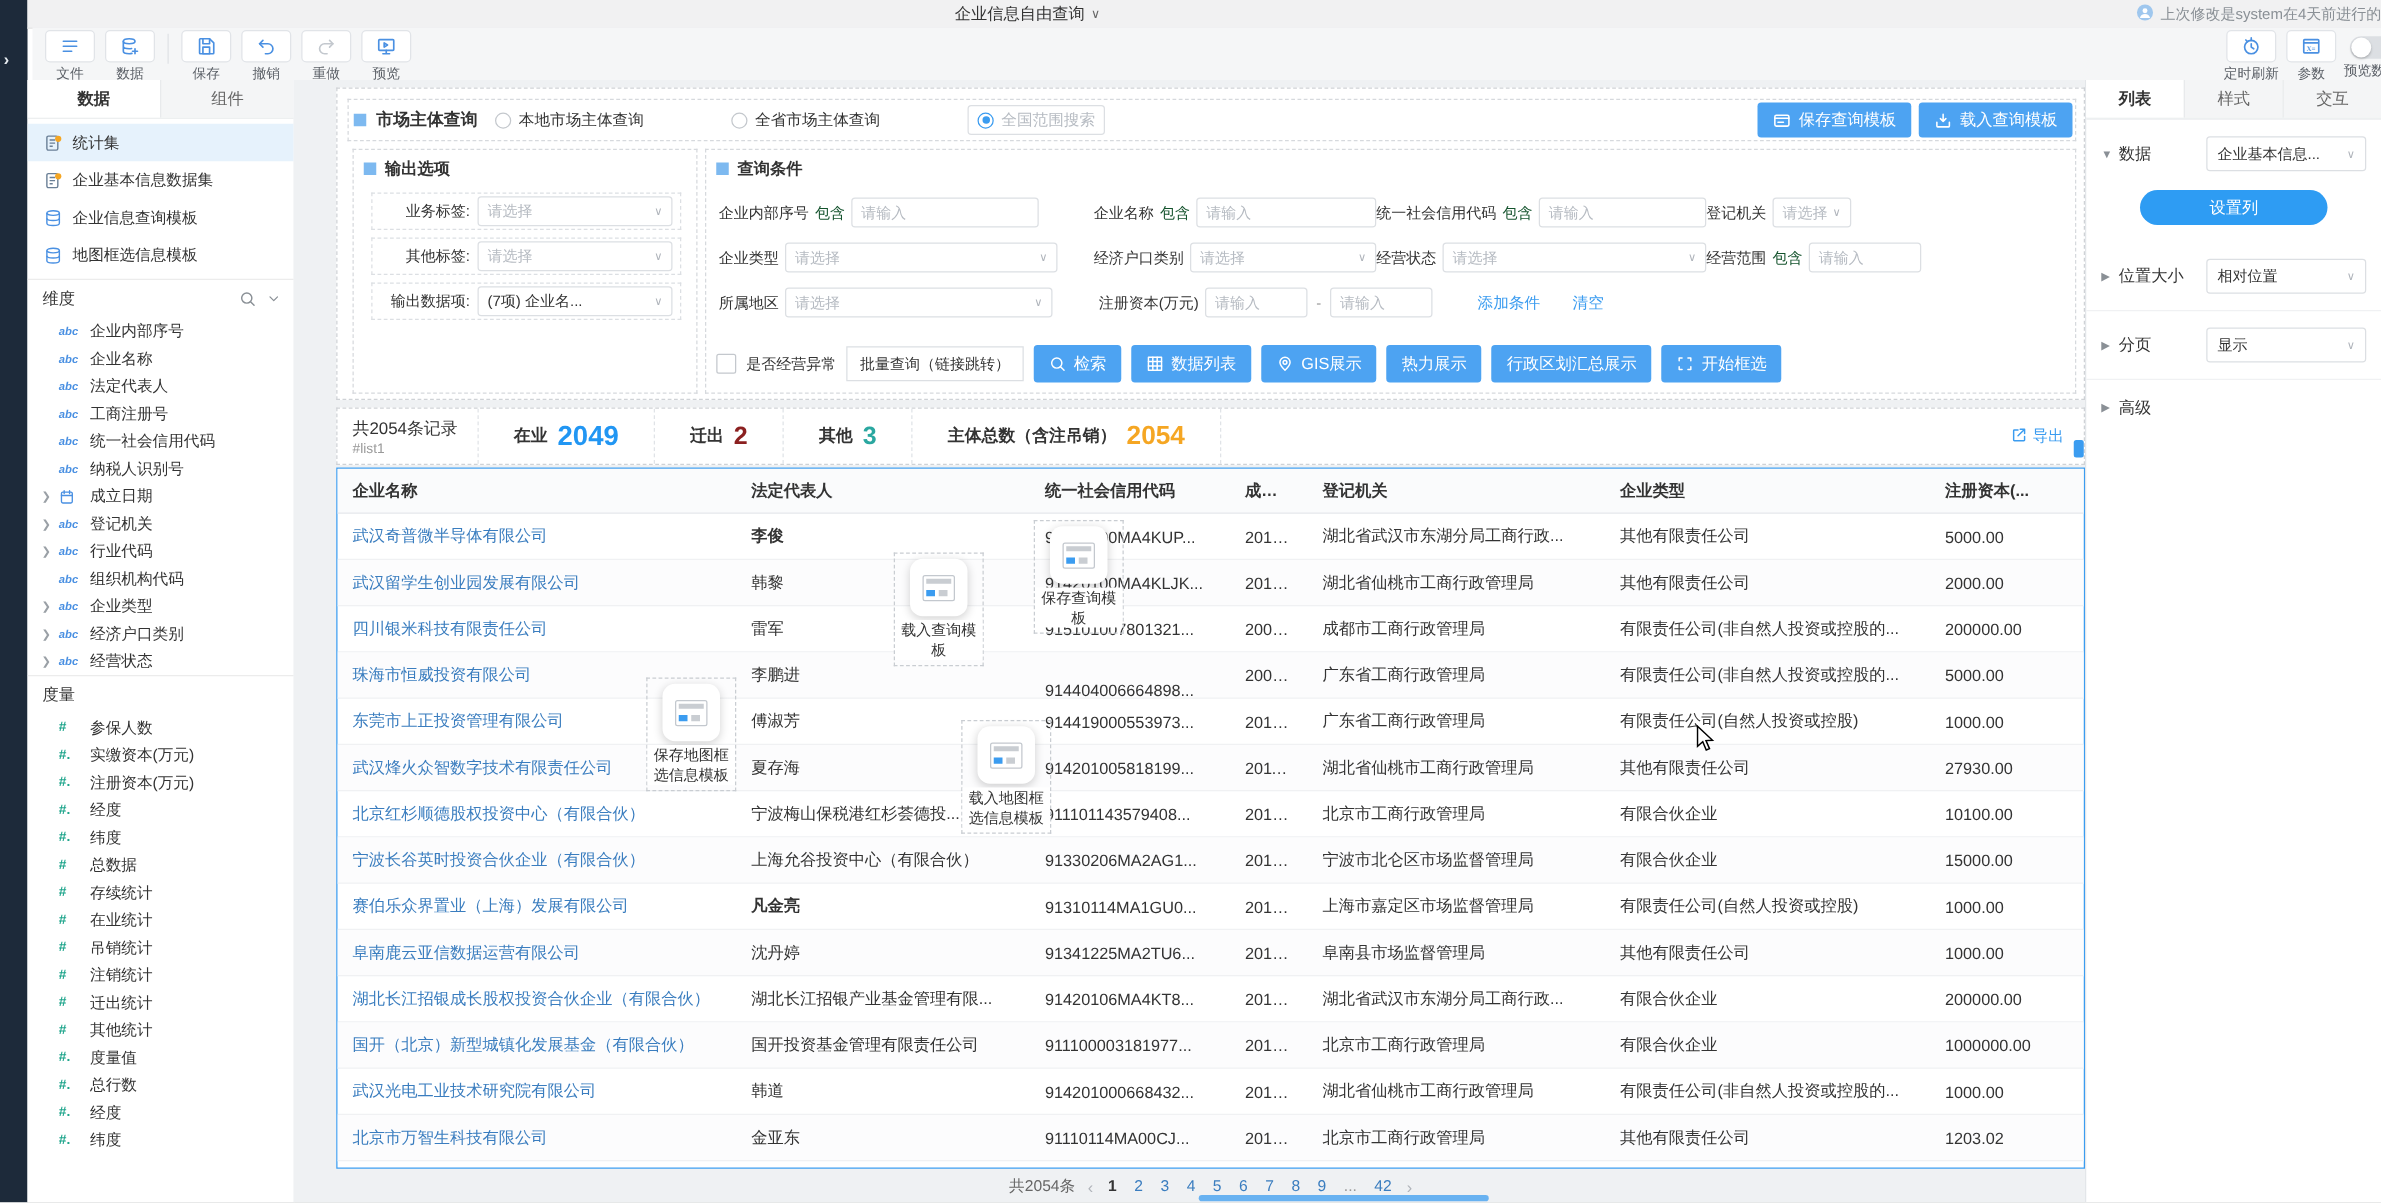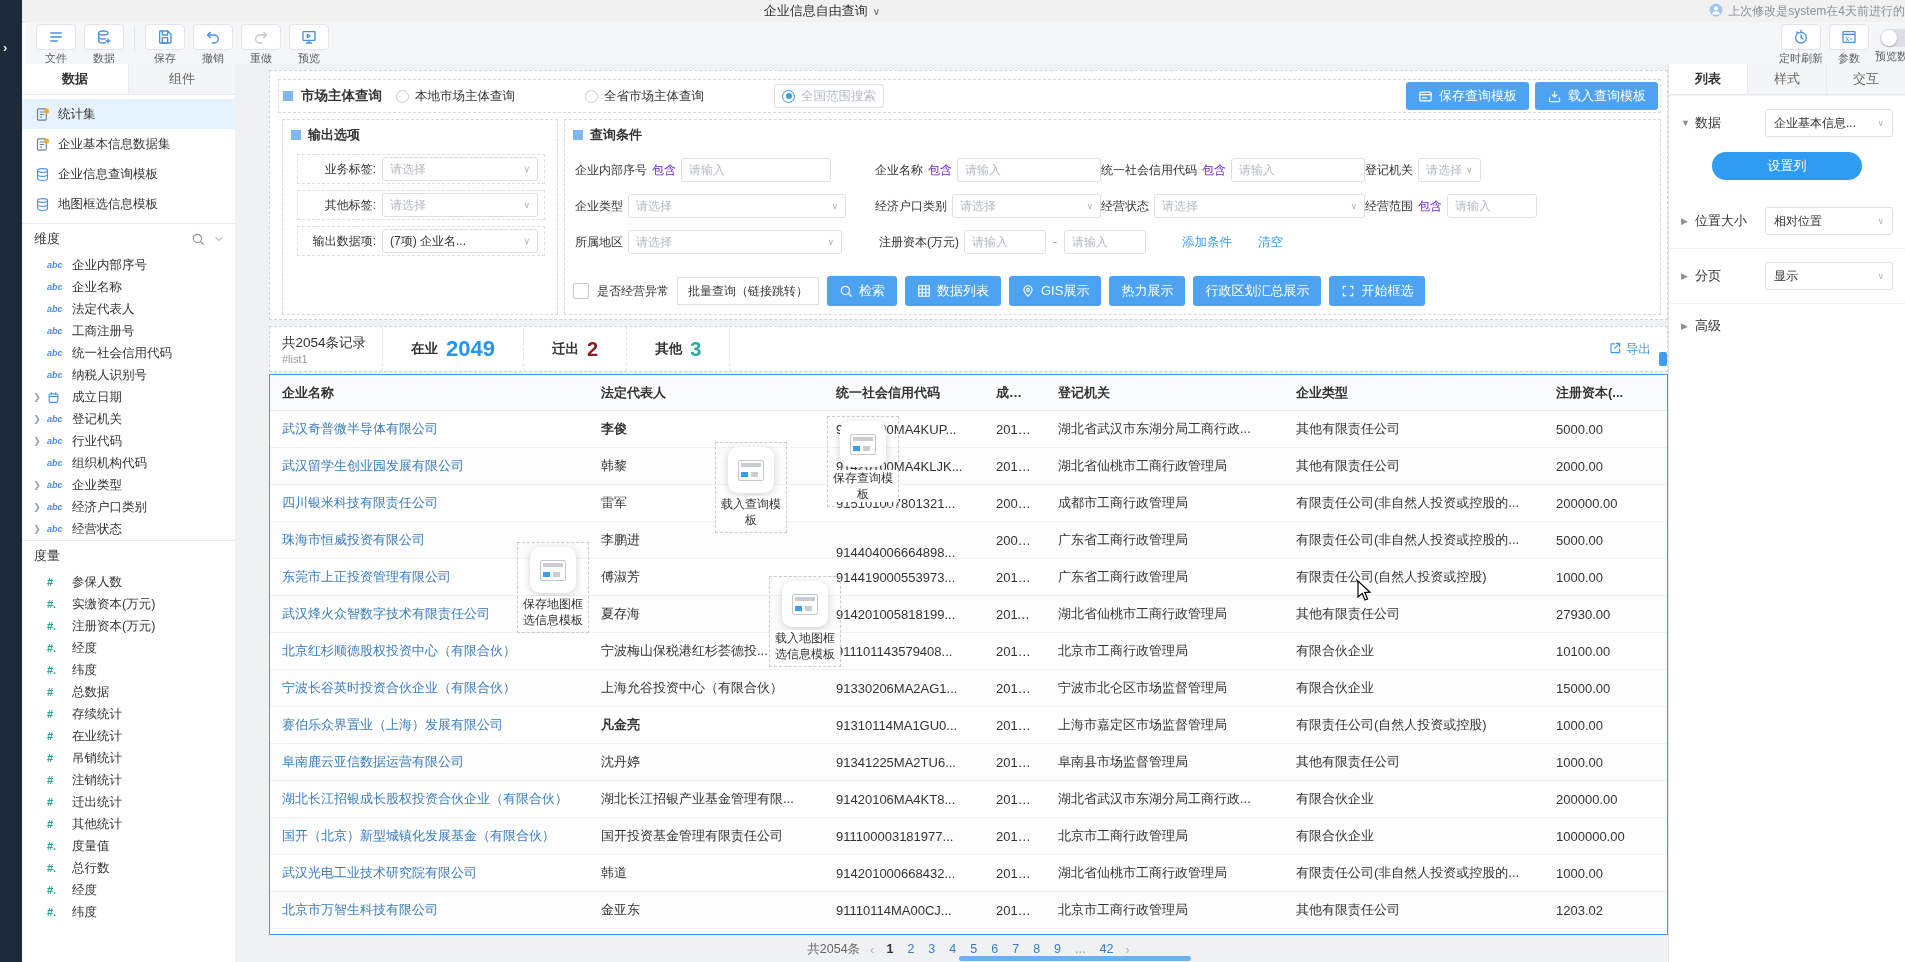--- a/index.html
+++ b/index.html
@@ -56,21 +56,21 @@
   .panel .ptitle{position:absolute;left:8px;top:6px;display:flex;align-items:center;gap:7px;font-weight:bold;font-size:13px;}
   .out-field{position:absolute;left:14px;width:248px;height:30px;border:1px dashed #dcdfe3;display:flex;align-items:center;box-sizing:border-box;padding:0 6px;}
   .out-field .olbl{width:72px;text-align:right;white-space:nowrap;overflow:hidden;flex:none;}
   .sel{height:24px;border:1px solid #dcdfe3;border-radius:3px;background:#fff;display:flex;align-items:center;justify-content:space-between;padding:0 7px;color:#b6bbc2;cursor:pointer;box-sizing:border-box;flex:1;min-width:0;}
   .sel .sv{white-space:nowrap;overflow:hidden;}
   .sel .carat{color:#aeb3ba;font-size:9px;margin-left:4px;}
   .inp{height:24px;border:1px solid #dcdfe3;border-radius:3px;background:#fff;display:flex;align-items:center;padding:0 7px;color:#b6bbc2;box-sizing:border-box;}
   .cond-row{position:absolute;left:10px;right:8px;height:28px;display:flex;align-items:center;}
   .cfield{display:flex;align-items:center;flex:none;}
   .clbl{white-space:nowrap;margin-right:5px;}
-  .cop{color:#6d28d9;margin-right:5px;white-space:nowrap;}
+  .cop{color:#14532d;margin-right:5px;white-space:nowrap;}
   .linkblue{color:#3b9cf0;display:flex;align-items:center;gap:4px;cursor:pointer;white-space:nowrap;font-size:12.5px;}
   .action-row{position:absolute;left:8px;bottom:8px;height:30px;display:flex;align-items:center;gap:8px;}
   .chkbox{width:14px;height:14px;border:1px solid #c4c8cd;border-radius:2px;background:#fff;flex:none;cursor:pointer;}
   .batch{height:28px;border:1px solid #dcdfe3;background:#fff;display:flex;align-items:center;padding:0 10px;white-space:nowrap;color:#333;box-sizing:border-box;}
   
   .statsbox{position:absolute;left:34px;top:262px;width:1399px;height:46px;background:#fff;border:1px dashed #cfd2d6;box-sizing:border-box;display:flex;align-items:center;}
   .stat-rec{padding:0 16px 0 12px;border-right:1px dashed #e0e3e7;height:100%;display:flex;flex-direction:column;justify-content:center;}
   .stat-rec .r1{font-size:13.5px;color:#333;}
   .stat-rec .r2{font-size:11px;color:#999;margin-top:1px;}
   .stat-item{display:flex;align-items:baseline;gap:8px;padding:0 28px;border-right:1px dashed #e0e3e7;height:100%;align-items:center;}
@@ -672,20 +672,24 @@
             <span class="sval" style="color: rgb(33, 150, 243); font-size: 22px;">2049</span>
           </span>
           <span class="stat-item">
             <span class="slbl">迁出</span>
             <span class="sval" style="color: rgb(139, 32, 32); font-size: 20px;">2</span>
           </span>
           <span class="stat-item">
             <span class="slbl">其他</span>
             <span class="sval" style="color: rgb(42, 167, 160); font-size: 20px;">3</span>
           </span>
+          <span class="stat-item">
+            <span class="slbl">主体总数（含注吊销）</span>
+            <span class="sval" style="color: rgb(245, 166, 35); font-size: 21px;">2054</span>
+          </span>
         </span>
       <div class="stat-export">
         <span class="linkblue">
           <span id="export-ic"><svg viewBox="0 0 24 24" width="14" height="14" fill="none" stroke="currentColor" stroke-width="2" stroke-linecap="round" stroke-linejoin="round">
                 <path d="M14 4h6v6M20 4l-9 9M20 14v5a1 1 0 0 1-1 1H6a1 1 0 0 1-1-1V6a1 1 0 0 1 1-1h5"></path>
               </svg></span>
           <span>导出</span>
         </span>
       </div>
     </div>

